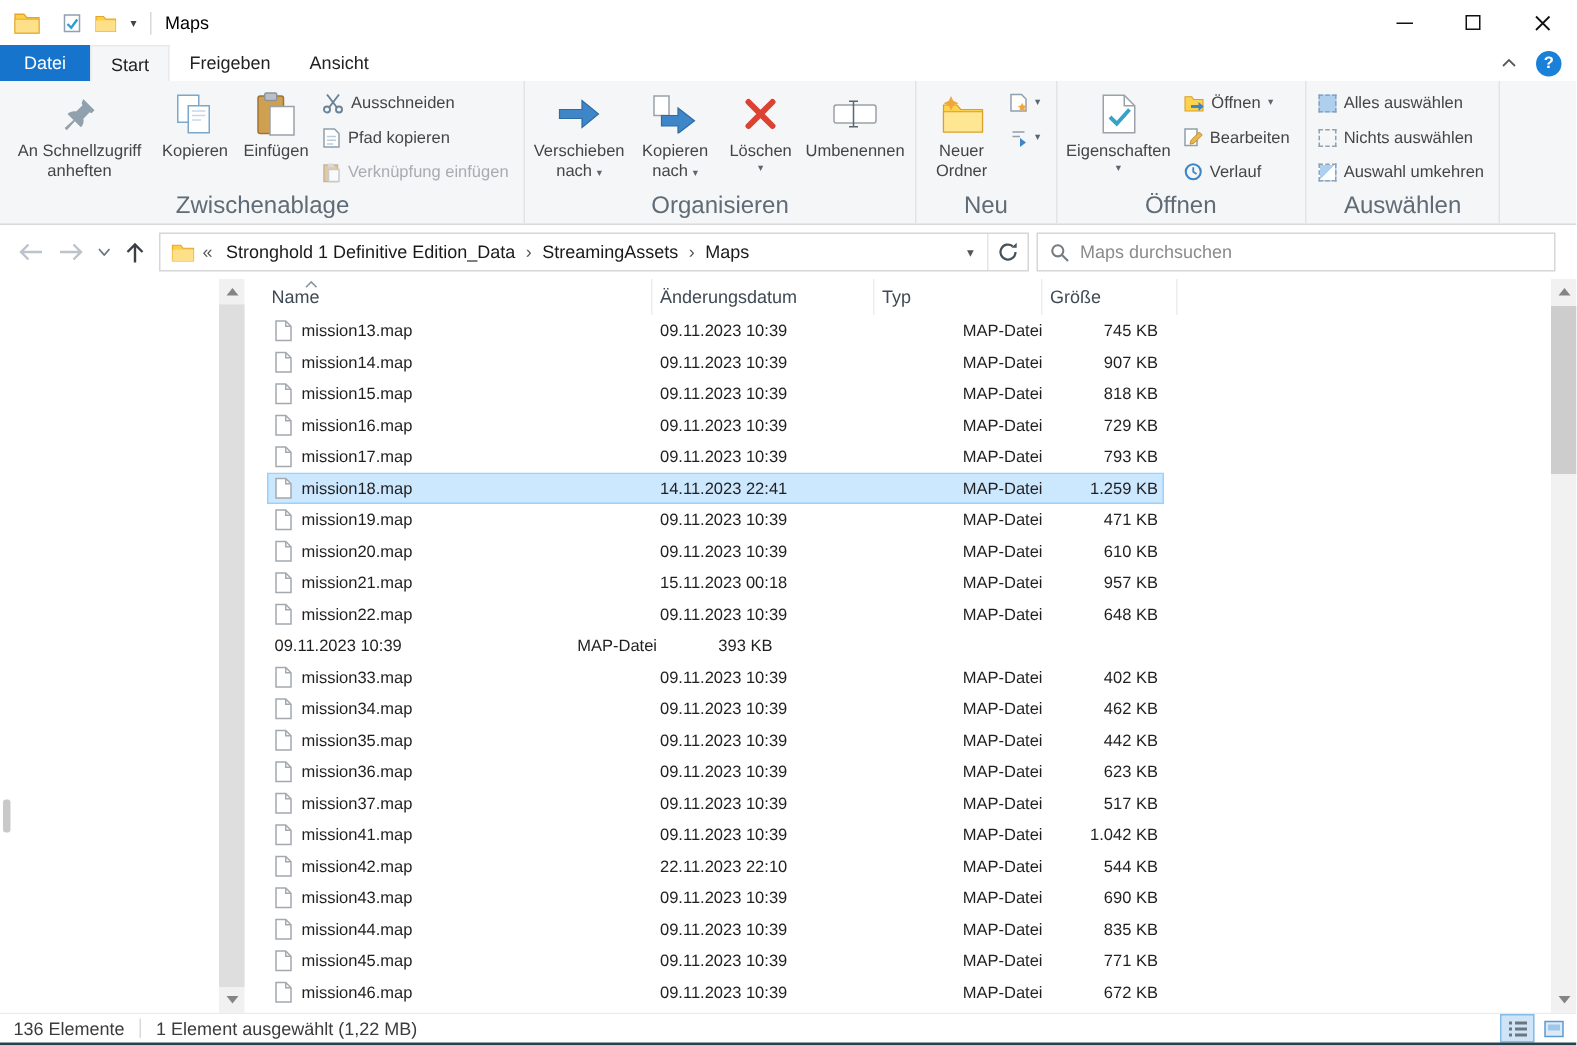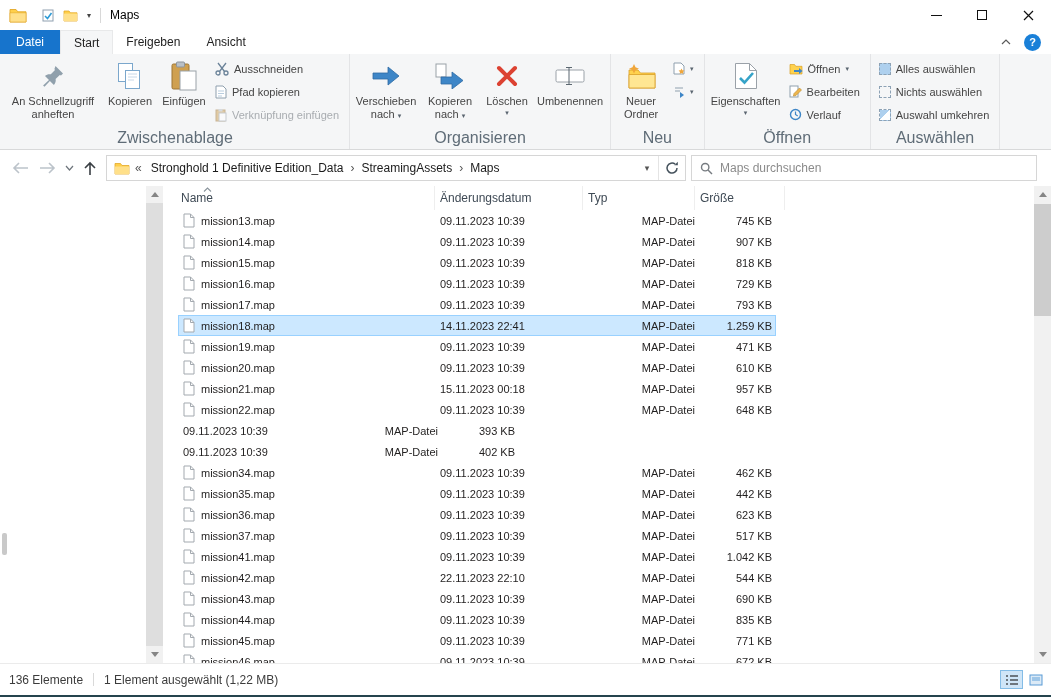--- a/index.html
+++ b/index.html
@@ -87,21 +87,21 @@
 .row { height:21px; margin-left:15px; width:598px; display:flex; align-items:center; font-size:11px; color:#211f1f; }
 .row.selected { background:#cce8ff; box-shadow:inset 0 0 0 1px #99d1ff; }
 .c-name { width:257px; display:flex; align-items:center; gap:6px; padding-left:5px; overflow:hidden; }
 .c-name .txt { white-space:nowrap; }
 .c-date { width:148px; padding-left:5px; }
 .c-type { width:112px; padding-left:5px;text-align:right; }
 .c-size { width:81px; text-align:right; padding-right:4px; }
 .fileicon { flex:none; display:flex; }
 
 
-.statusbar { height:32px; flex:none; display:flex; align-items:center; padding:0 4px 0 9px; font-size:12px; color:#3c3c3c; border-top:1px solid #ebebeb; }
+.statusbar { height:20px; flex:none; display:flex; align-items:center; padding:0 4px 0 9px; font-size:12px; color:#3c3c3c; border-top:1px solid #ebebeb; }
 .status-sep { width:1px; height:13px; background:#d9d9d9; margin:0 10px; }
 .view-btns { margin-left:auto; display:flex; gap:1px; }
 .view-btn { width:23px; height:19px; display:flex; align-items:center; justify-content:center; }
 .view-btn.active { background:#cfe5f7; box-shadow:inset 0 0 0 1px #84bce6; }
 .bottom-edge { height:2px; flex:none; background:#25444e; }
 </style>
 </head>
 <body>
 
 <div class="window">
@@ -616,20 +616,29 @@
     <div class="c-size">648 KB</div>
   </div>
 
   <div class="row">
     <div class="c-date">09.11.2023 10:39</div>
     <div class="c-type">MAP-Datei</div>
     <div class="c-size">393 KB</div>
   </div>
 
   <div class="row">
+    <div class="c-name">
+      <span class="fileicon">
+        <svg width="12" height="15" viewBox="0 0 12 15">
+                  <path d="M1 1h6.5L11 4.5V14H1z" fill="#fff" stroke="#a3a9af"></path>
+                  <path d="M7.5 1v3.5H11" fill="none" stroke="#a3a9af"></path>
+                </svg>
+      </span>
+      <span class="txt">mission33.map</span>
+    </div>
     <div class="c-date">09.11.2023 10:39</div>
     <div class="c-type">MAP-Datei</div>
     <div class="c-size">402 KB</div>
   </div>
 
   <div class="row">
     <div class="c-name">
       <span class="fileicon">
         <svg width="12" height="15" viewBox="0 0 12 15">
                   <path d="M1 1h6.5L11 4.5V14H1z" fill="#fff" stroke="#a3a9af"></path>

